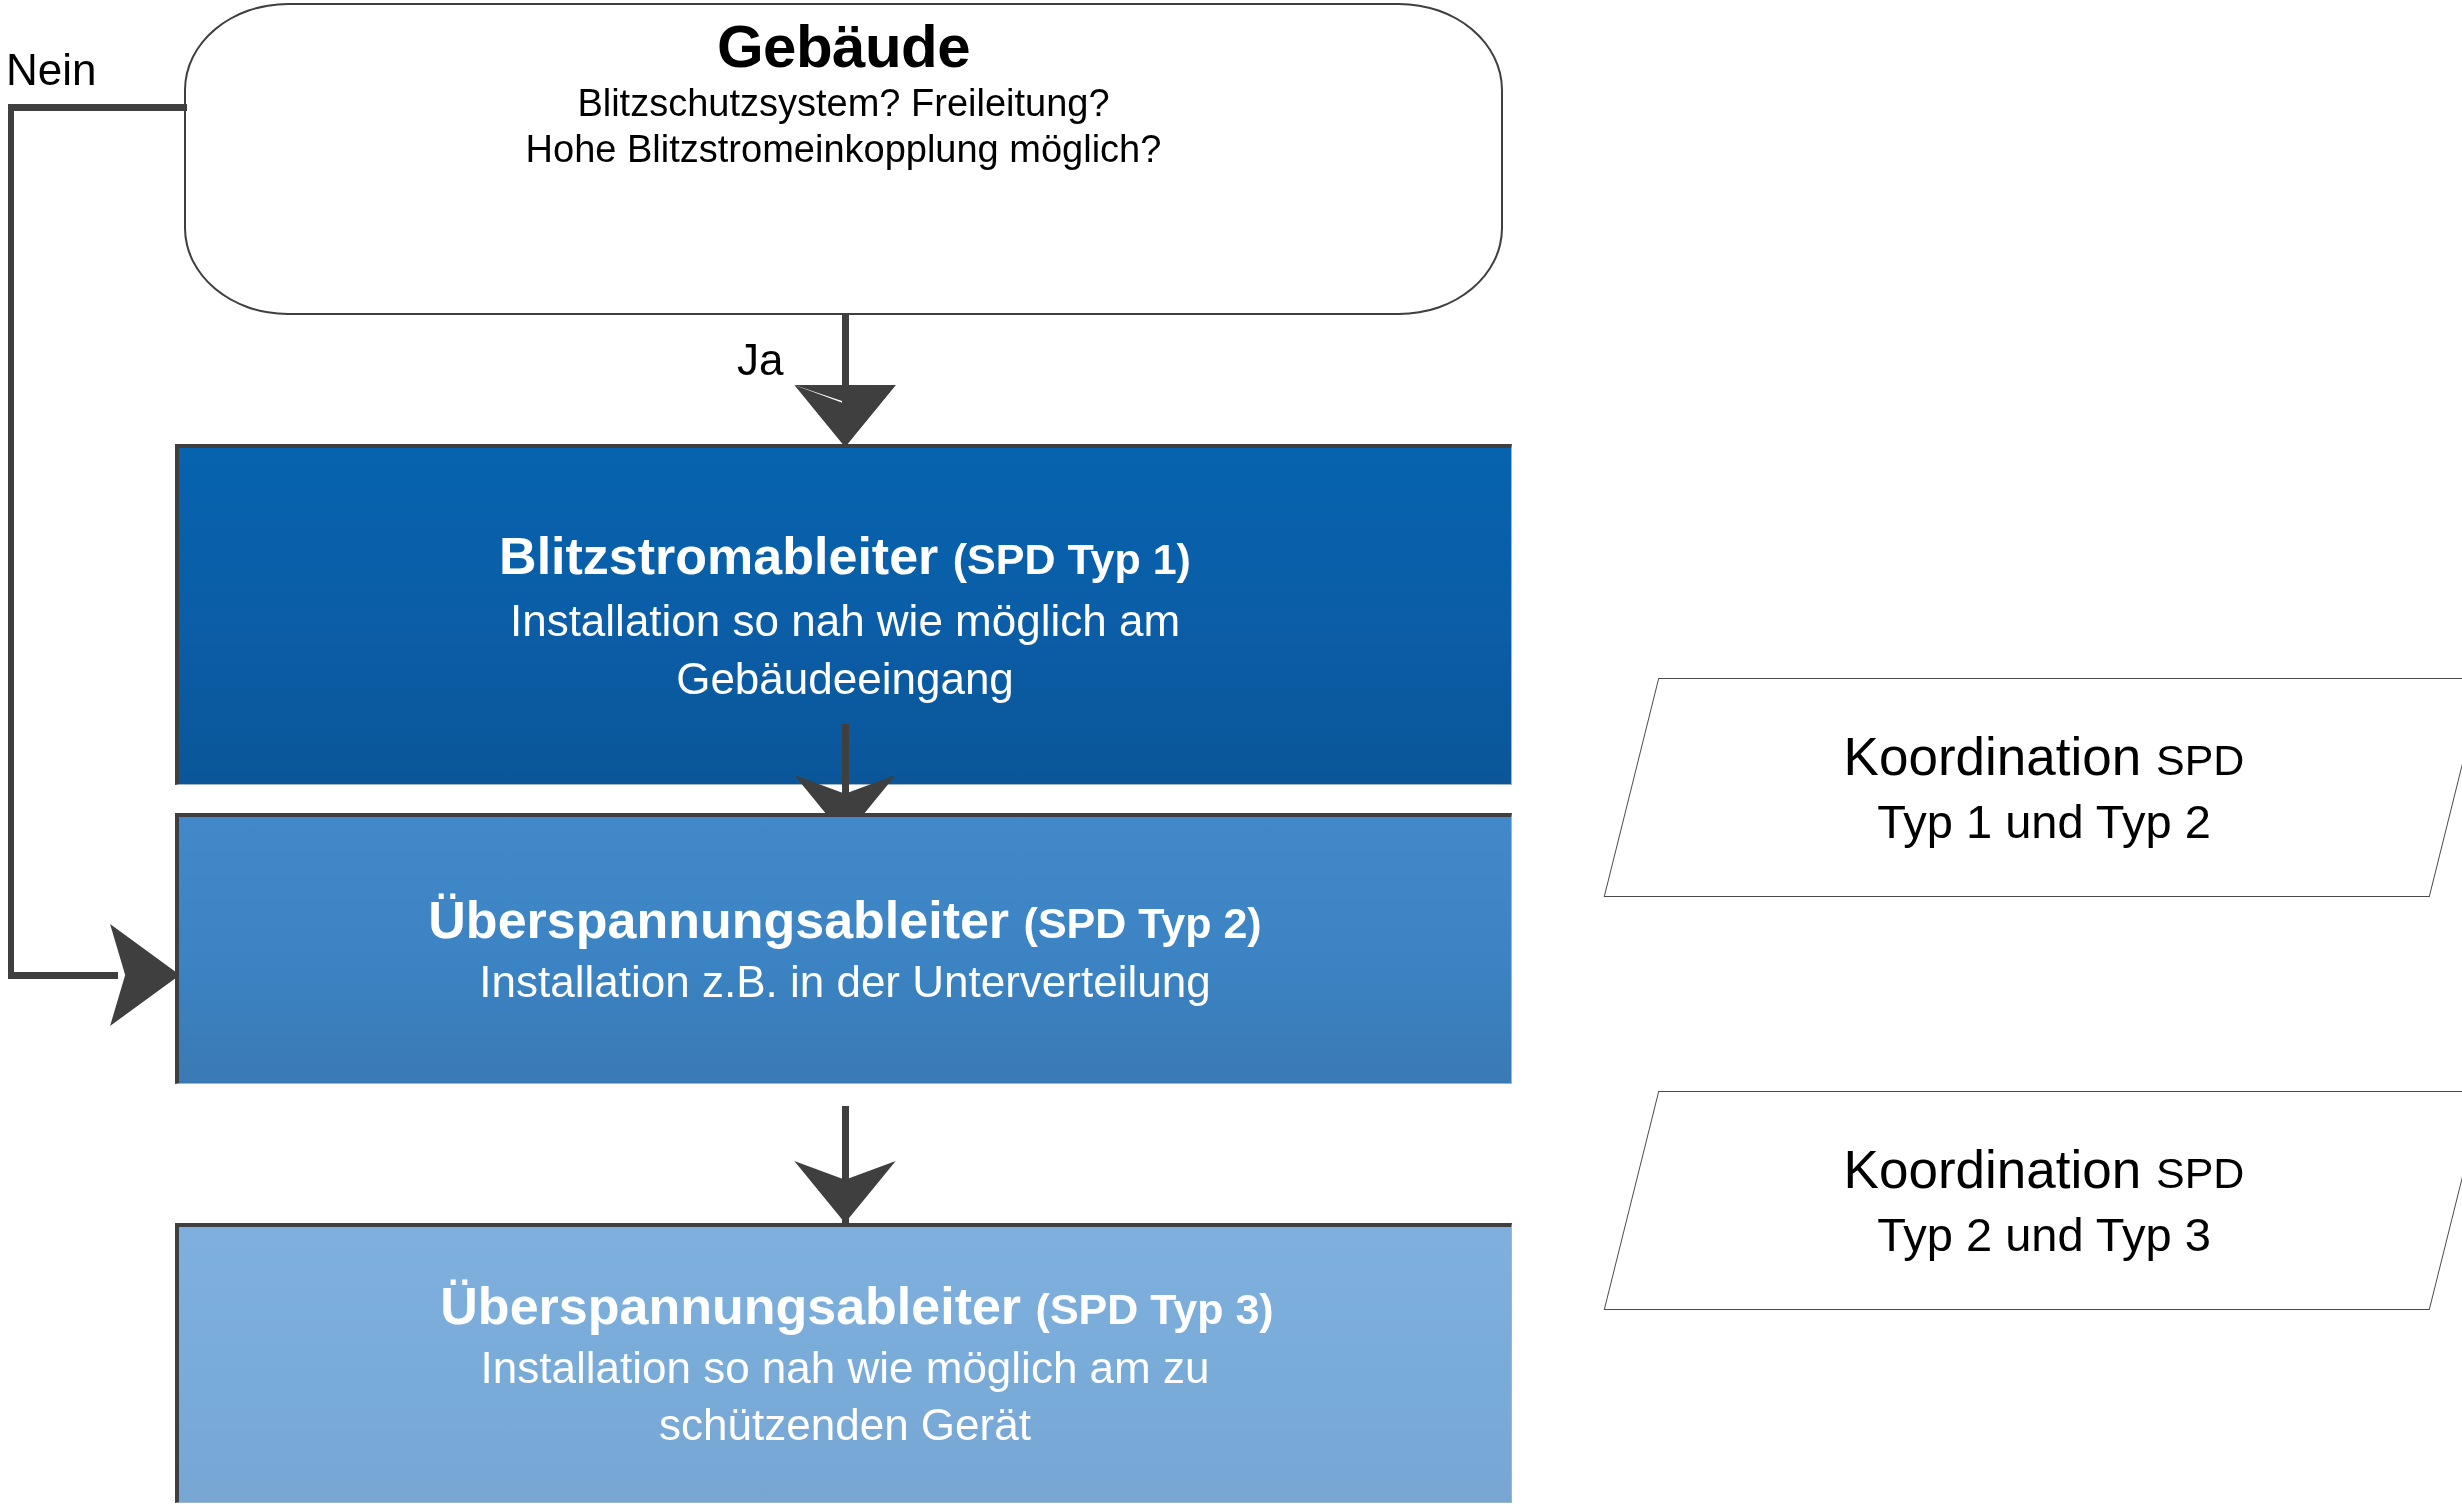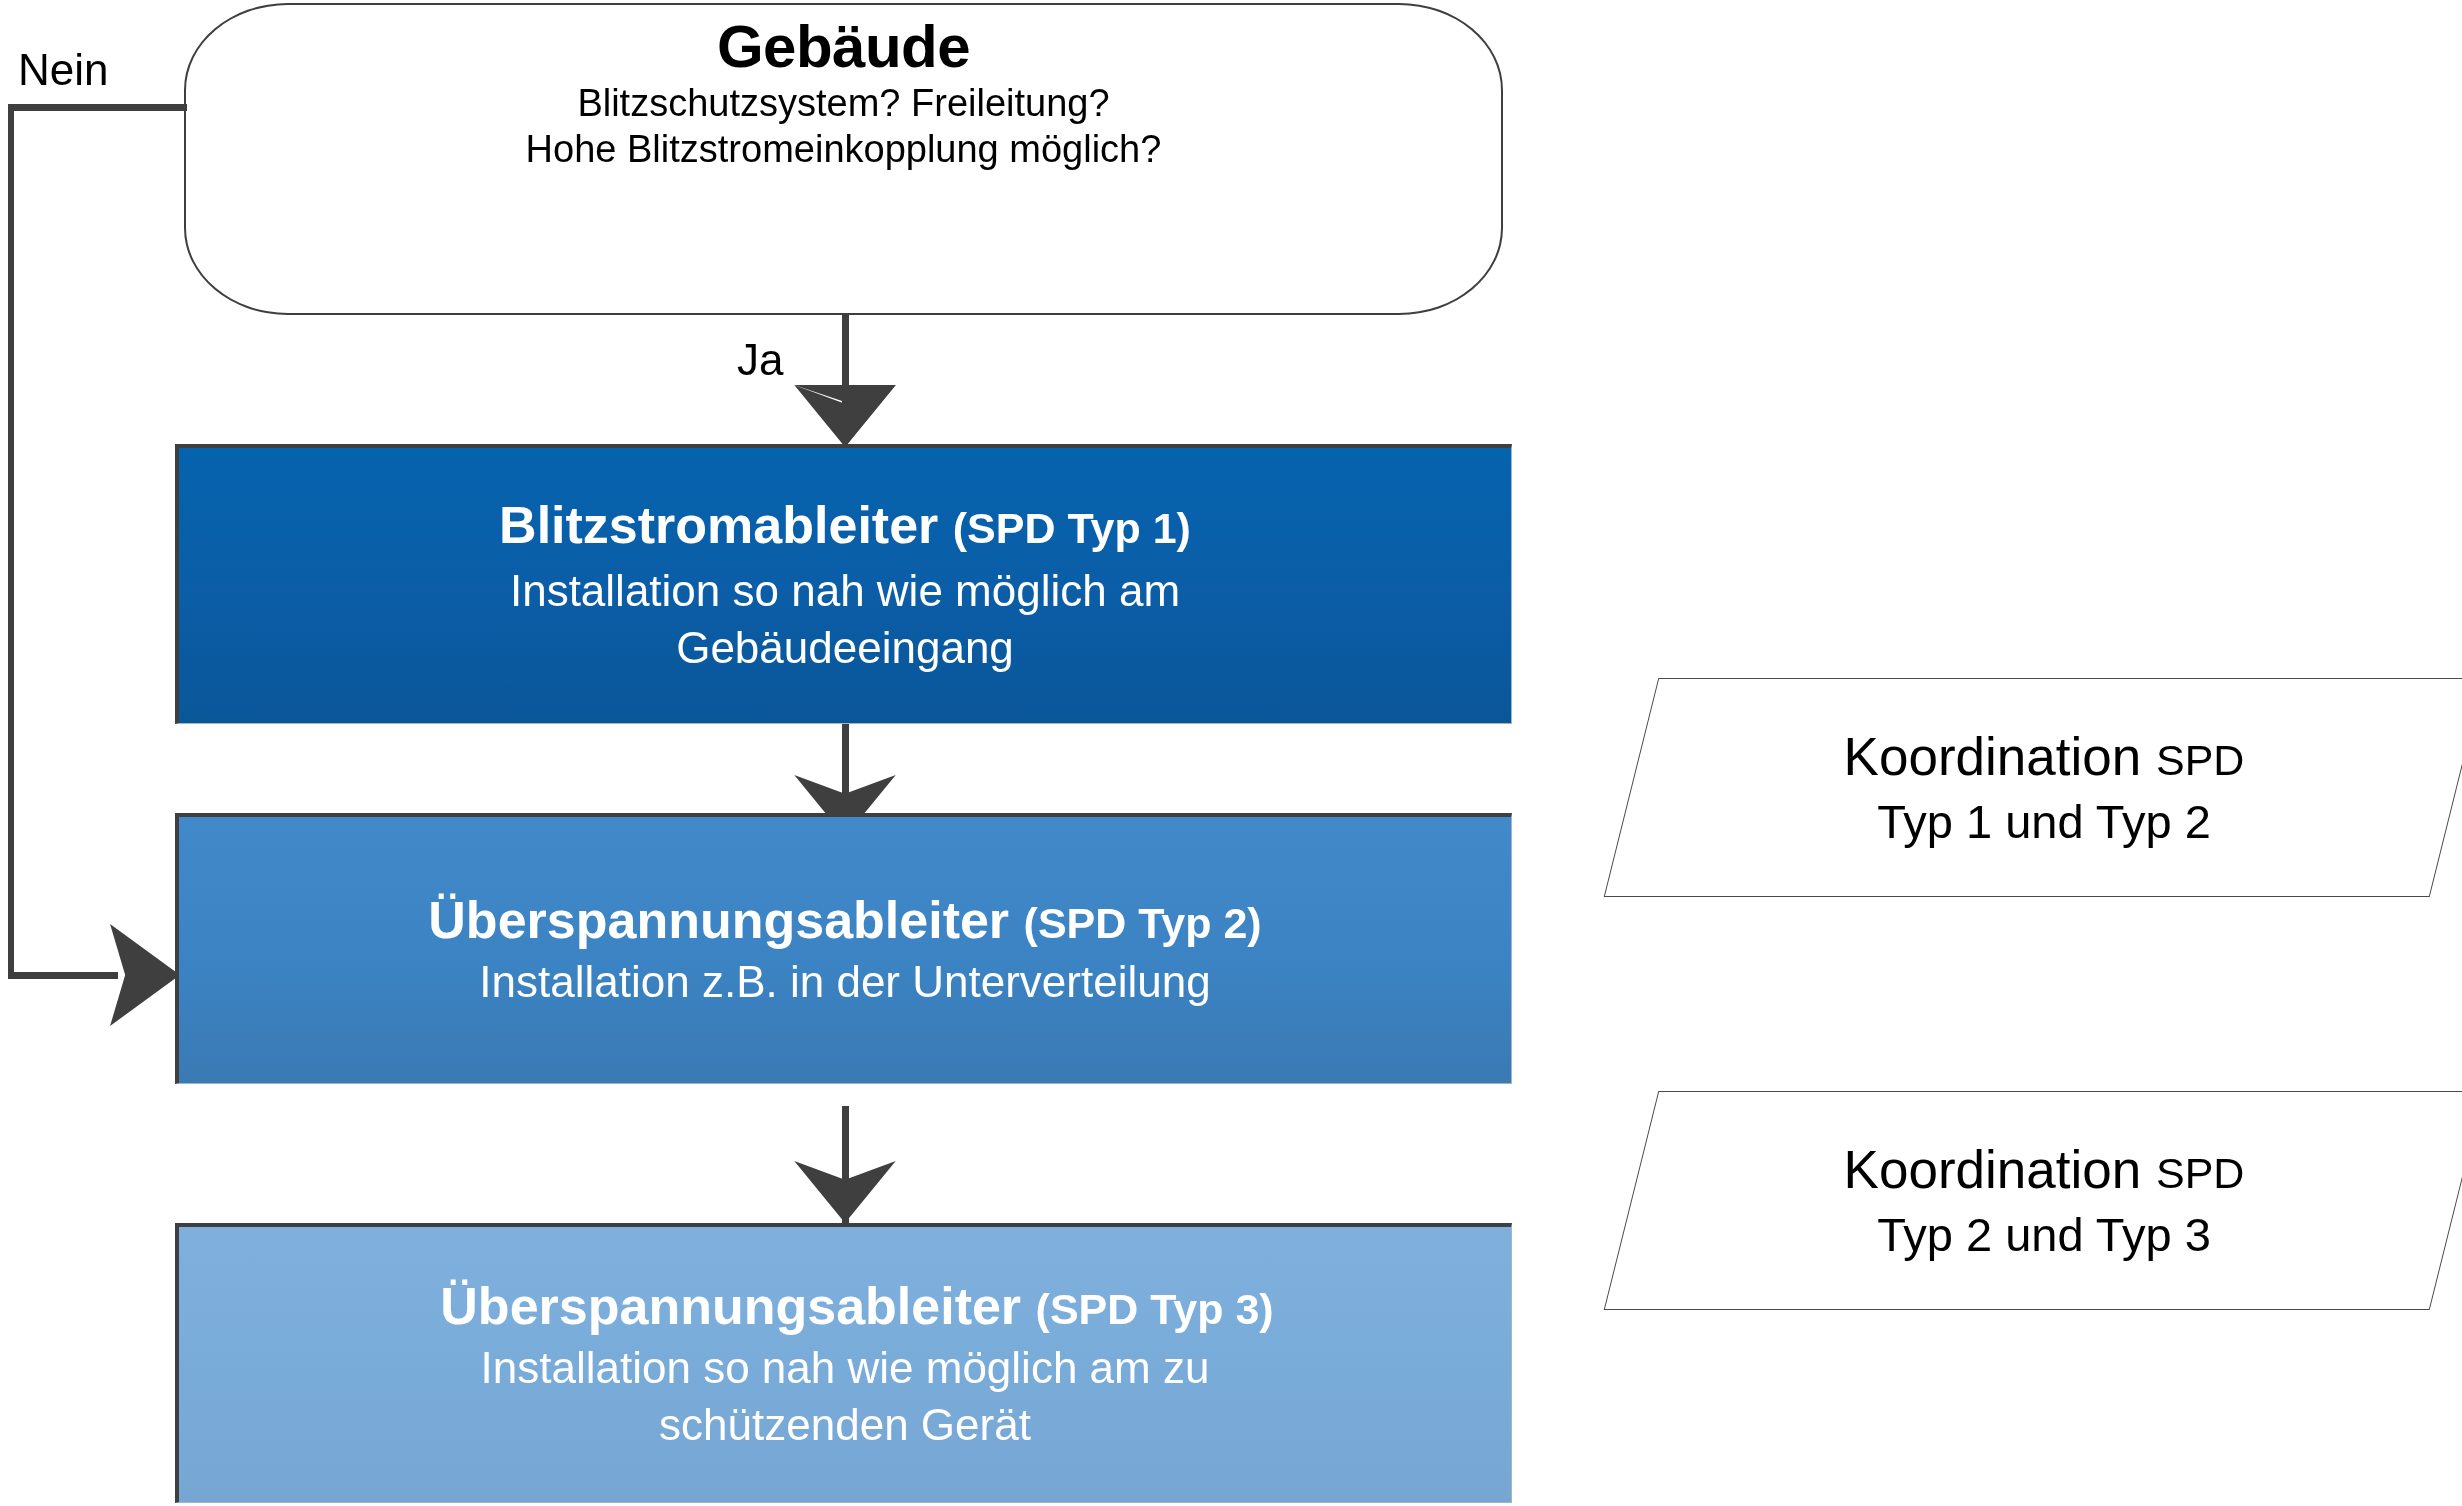--- a/index.html
+++ b/index.html
@@ -60,21 +60,21 @@
     border-bottom: 1.9px solid #9fb6c9;
     display: flex;
     flex-direction: column;
     align-items: center;
     justify-content: center;
     text-align: center;
     color: #ffffff;
   }
   .pbox-1 {
     top: 444px;
-    height: 280px;
+    height: 341px;
     background: linear-gradient(180deg, #0663ae 0%, #0b5da6 55%, #0a5699 100%);
   }
   .pbox-2 {
     top: 813px;
     height: 271px;
     background: linear-gradient(180deg, #4189c9 0%, #3b83c3 55%, #3a7ab4 100%);
   }
   .pbox-3 {
     top: 1223px;
     height: 280px;
@@ -154,21 +154,21 @@
 <body>
 
 <div id="stage">
 
   <div class="decision">
     <div class="decision-title">Gebäude</div>
     <div class="decision-line">Blitzschutzsystem? Freileitung?</div>
     <div class="decision-line">Hohe Blitzstromeinkopplung möglich?</div>
   </div>
 
-  <div class="edge-label" style="left:18px; top:45px;">Nein</div>
+  <div class="edge-label" style="left:6px; top:45px;">Nein</div>
 
   <div class="line hline" style="left:7.6px; top:104px; width:179px;"></div>
 
   <div class="line vline" style="left:7.6px; top:104px; height:875px;"></div>
 
   <div class="line hline" style="left:7.6px; top:972px; width:110px;"></div>
 
   <svg class="arrow-svg" style="left:110px; top:924px; width:70px; height:102px;" viewBox="0 0 74 108">
     <path d="M 0 0 L 74 54 L 0 108 L 16 54 Z" fill="#3f3f3f"></path>
   </svg>

